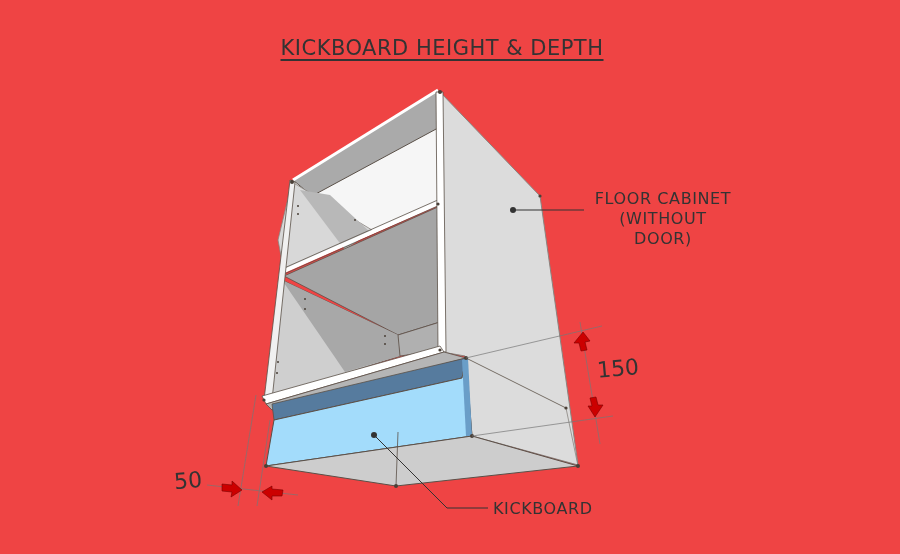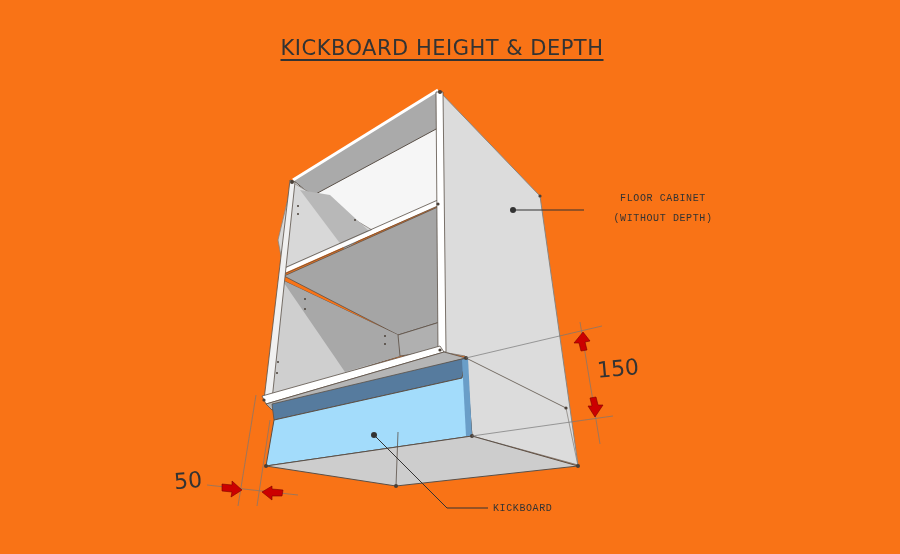--- a/index.html
+++ b/index.html
@@ -1,20 +1,20 @@
 <!DOCTYPE html>
 <html><head>
 <meta charset="utf-8">
 <style>
   html, body { margin: 0; padding: 0; background: #f6f6f6; }
-  .page { position: relative; width: 900px; height: 554px; overflow: hidden; background: #f97316; font-family: "DejaVu Sans", "Liberation Sans", sans-serif; }
+  .page { position: relative; width: 900px; height: 554px; overflow: hidden; background: #ef4444; font-family: "DejaVu Sans", "Liberation Sans", sans-serif; }
   .title { position: absolute; left: 0; width: 884px; top: 36px; text-align: center; font-size: 21px; letter-spacing: 0.5px; color: #333333; }
   .title span { text-decoration: underline; text-decoration-thickness: 2px; text-underline-offset: 4px; }
   svg.diagram { position: absolute; left: 0; top: 0; }
-  .label { position: absolute; color: #333333; font-size: 10px; letter-spacing: 0.6px; line-height: 20px; font-family: Liberation Mono, monospace; }
+  .label { position: absolute; color: #333333; font-size: 16px; letter-spacing: 0.6px; line-height: 20px; }
   .label-floor { left: 594px; top: 189px; text-align: center; width: 138px; }
   .label-kick { left: 493px; top: 499px; }
   .dim { position: absolute; color: #333333; font-size: 22px; }
   .dim-150 { left: 597px; top: 356px; transform: rotate(-5deg); }
   .dim-50 { left: 174px; top: 468px; transform: rotate(-5deg); }
 </style>
 </head>
 <body>
 
 <div class="page">
@@ -107,18 +107,18 @@
       <line x1="207" y1="485" x2="298" y2="495"></line>
     </g>
     <g fill="#cc0000" stroke="#7a0000" stroke-width="0.6">
       <polygon points="242,490 232,481 232,485 222,484 222,491 232,492 231,497"></polygon>
       <polygon points="262,492 272,486 272,489 283,490 282,496 272,496 272,500"></polygon>
     </g>
   </svg>
 
   <div class="label label-floor">
     <div>FLOOR CABINET</div>
-    <div>(WITHOUT DEPTH)</div>
+    <div>(WITHOUT DOOR)</div>
   </div>
   <div class="label label-kick">KICKBOARD</div>
   <div class="dim dim-150">150</div>
   <div class="dim dim-50">50</div>
 </div>
 
 </body></html>

